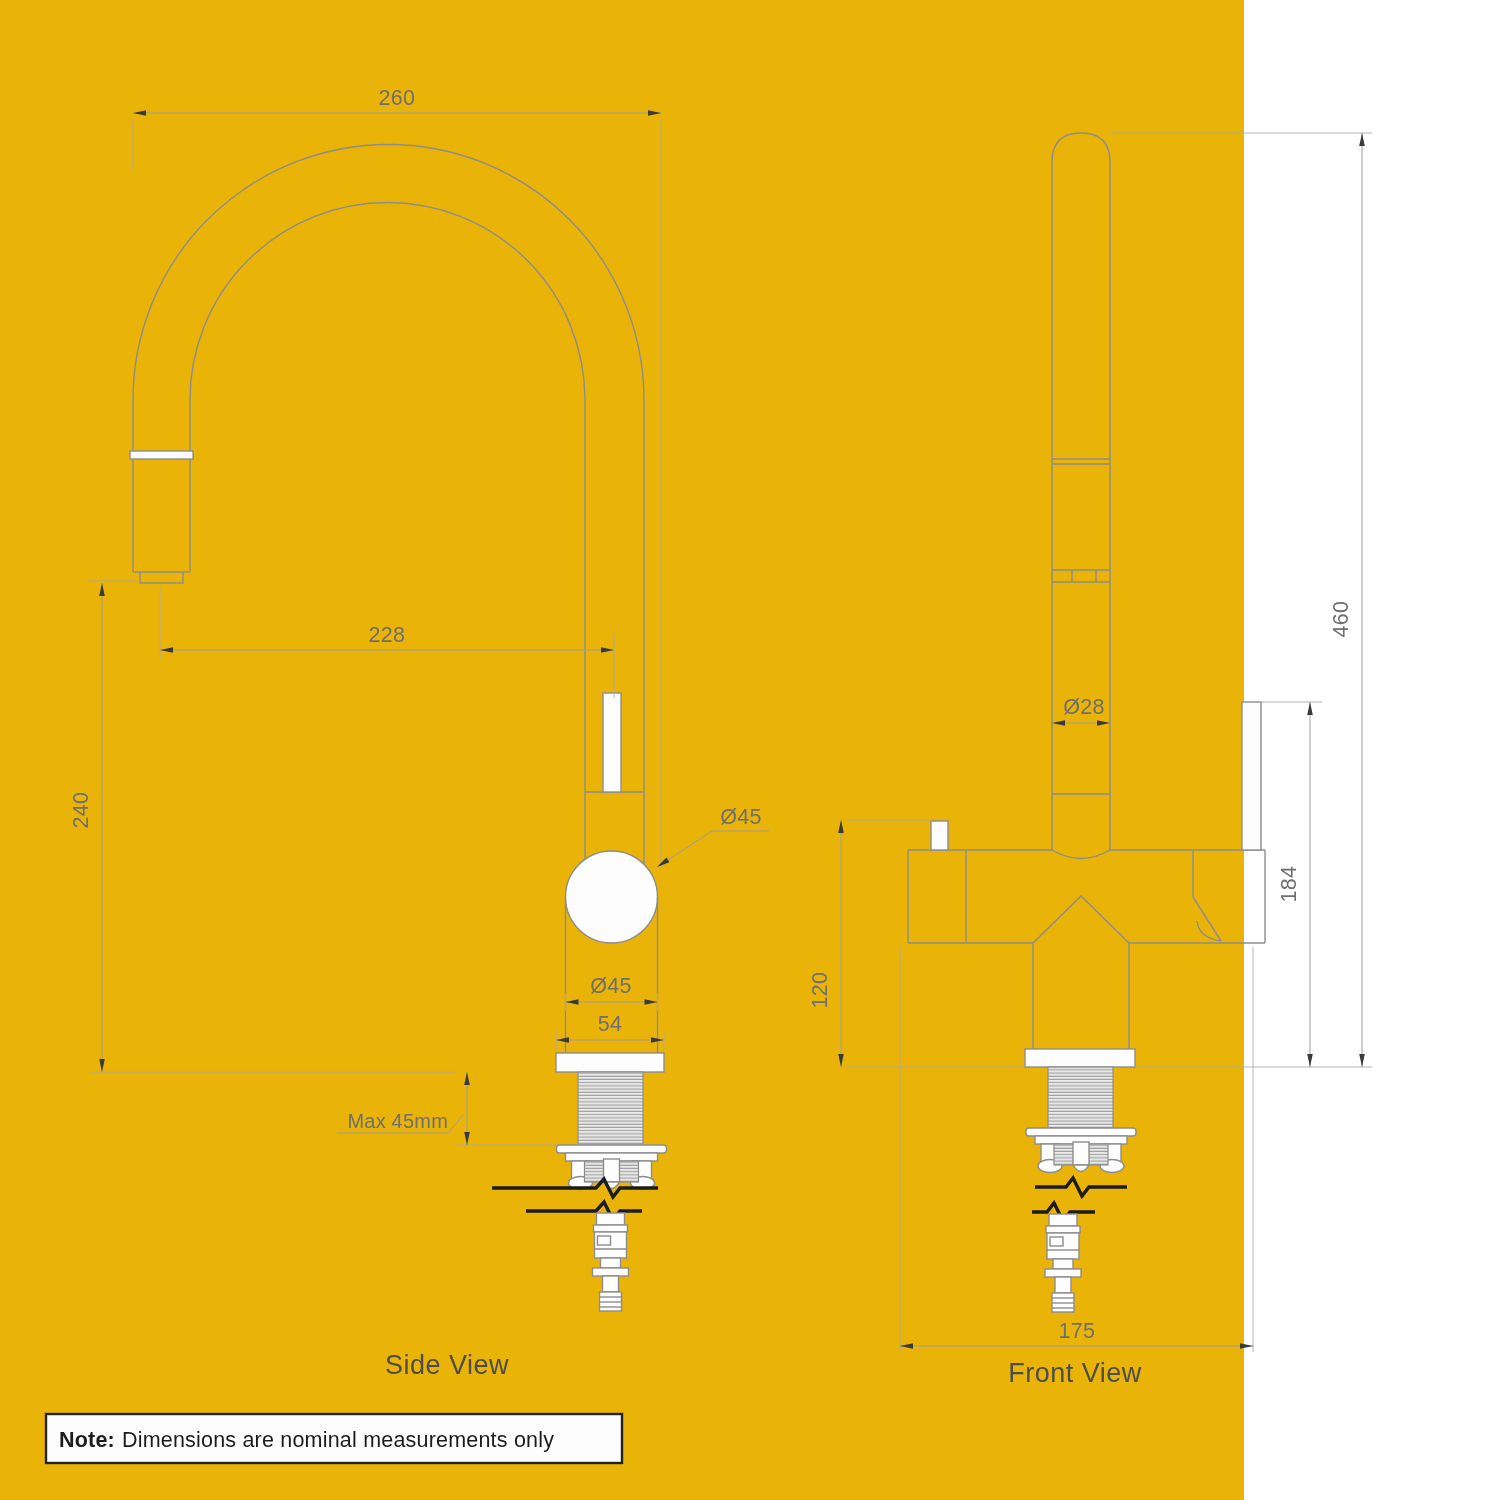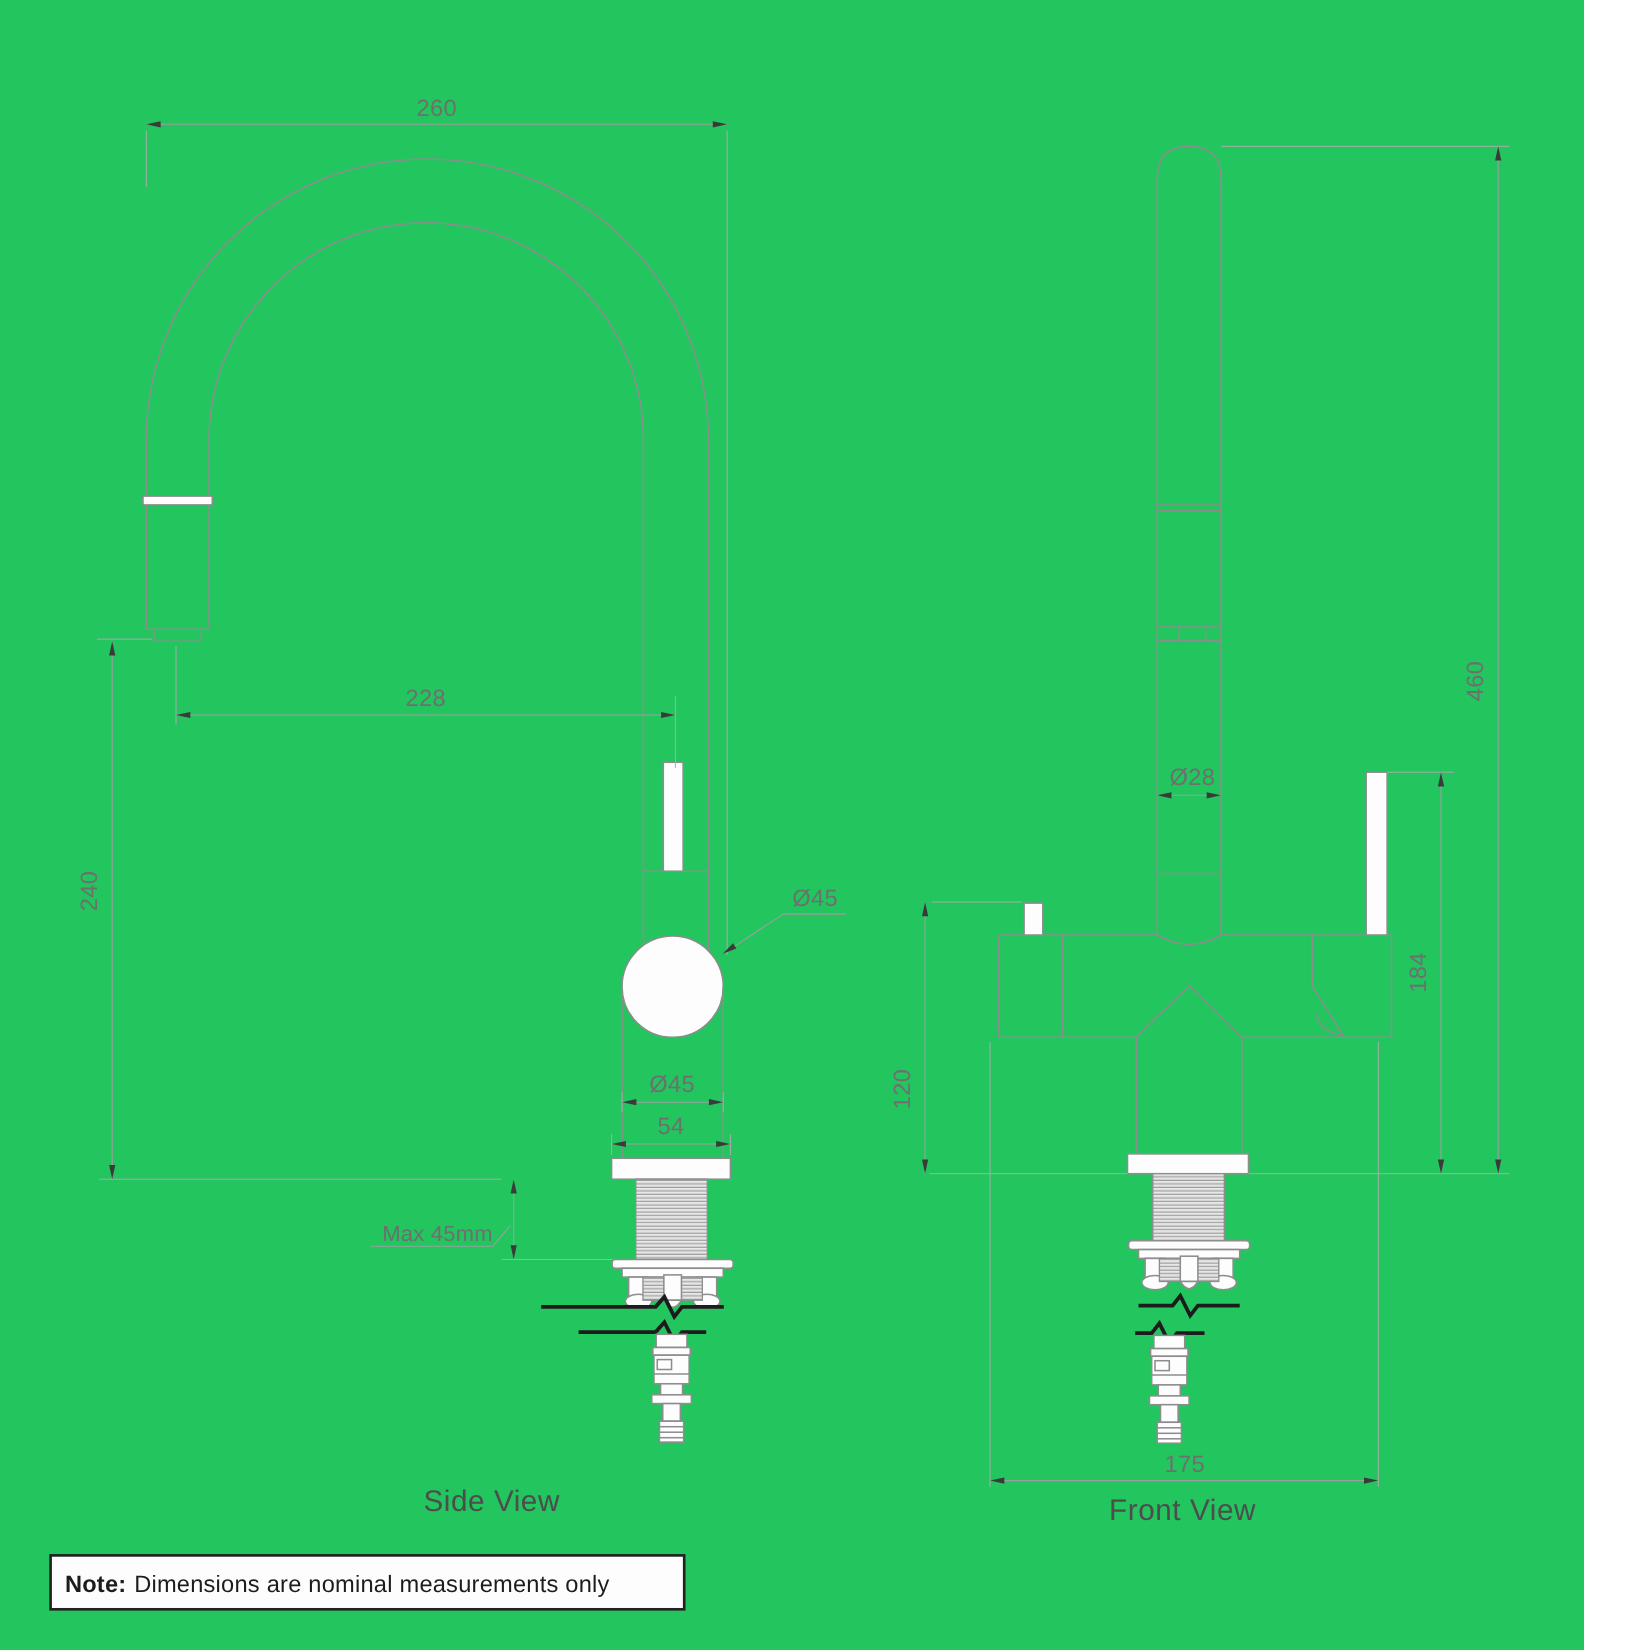--- a/index.html
+++ b/index.html
@@ -1,16 +1,16 @@
 <!DOCTYPE html>
 <html><head>
 <meta charset="utf-8">
 <style>
   html,body{margin:0;padding:0;background:#ffffff;}
-  .page{position:relative;width:1440px;height:1500px;background:#22c55e;font-family:"Liberation Sans",sans-serif;}
+  .page{position:relative;width:1244px;height:1500px;background:#eab308;font-family:"Liberation Sans",sans-serif;}
   svg{position:absolute;left:0;top:0;}
   .outline{stroke:#8d8d8d;stroke-width:1.4;fill:none;}
   .part{stroke:#8d8d8d;stroke-width:1.4;fill:#fdfdfd;}
   .thread{stroke:#8d8d8d;stroke-width:1.2;fill:url(#threads);}
   .dim{stroke:#9e9e9e;stroke-width:1;fill:none;}
   .ext{stroke:#ababab;stroke-width:0.9;fill:none;}
   .arrow{fill:#3a3a3a;stroke:none;}
   .brk{stroke:#1c1c1c;stroke-width:3.4;fill:none;stroke-linejoin:miter;}
   .dimtext{fill:#6f6f6f;font-size:21.5px;letter-spacing:.3px;}
   .dimtext-sm{fill:#6f6f6f;font-size:20px;letter-spacing:.2px;}

